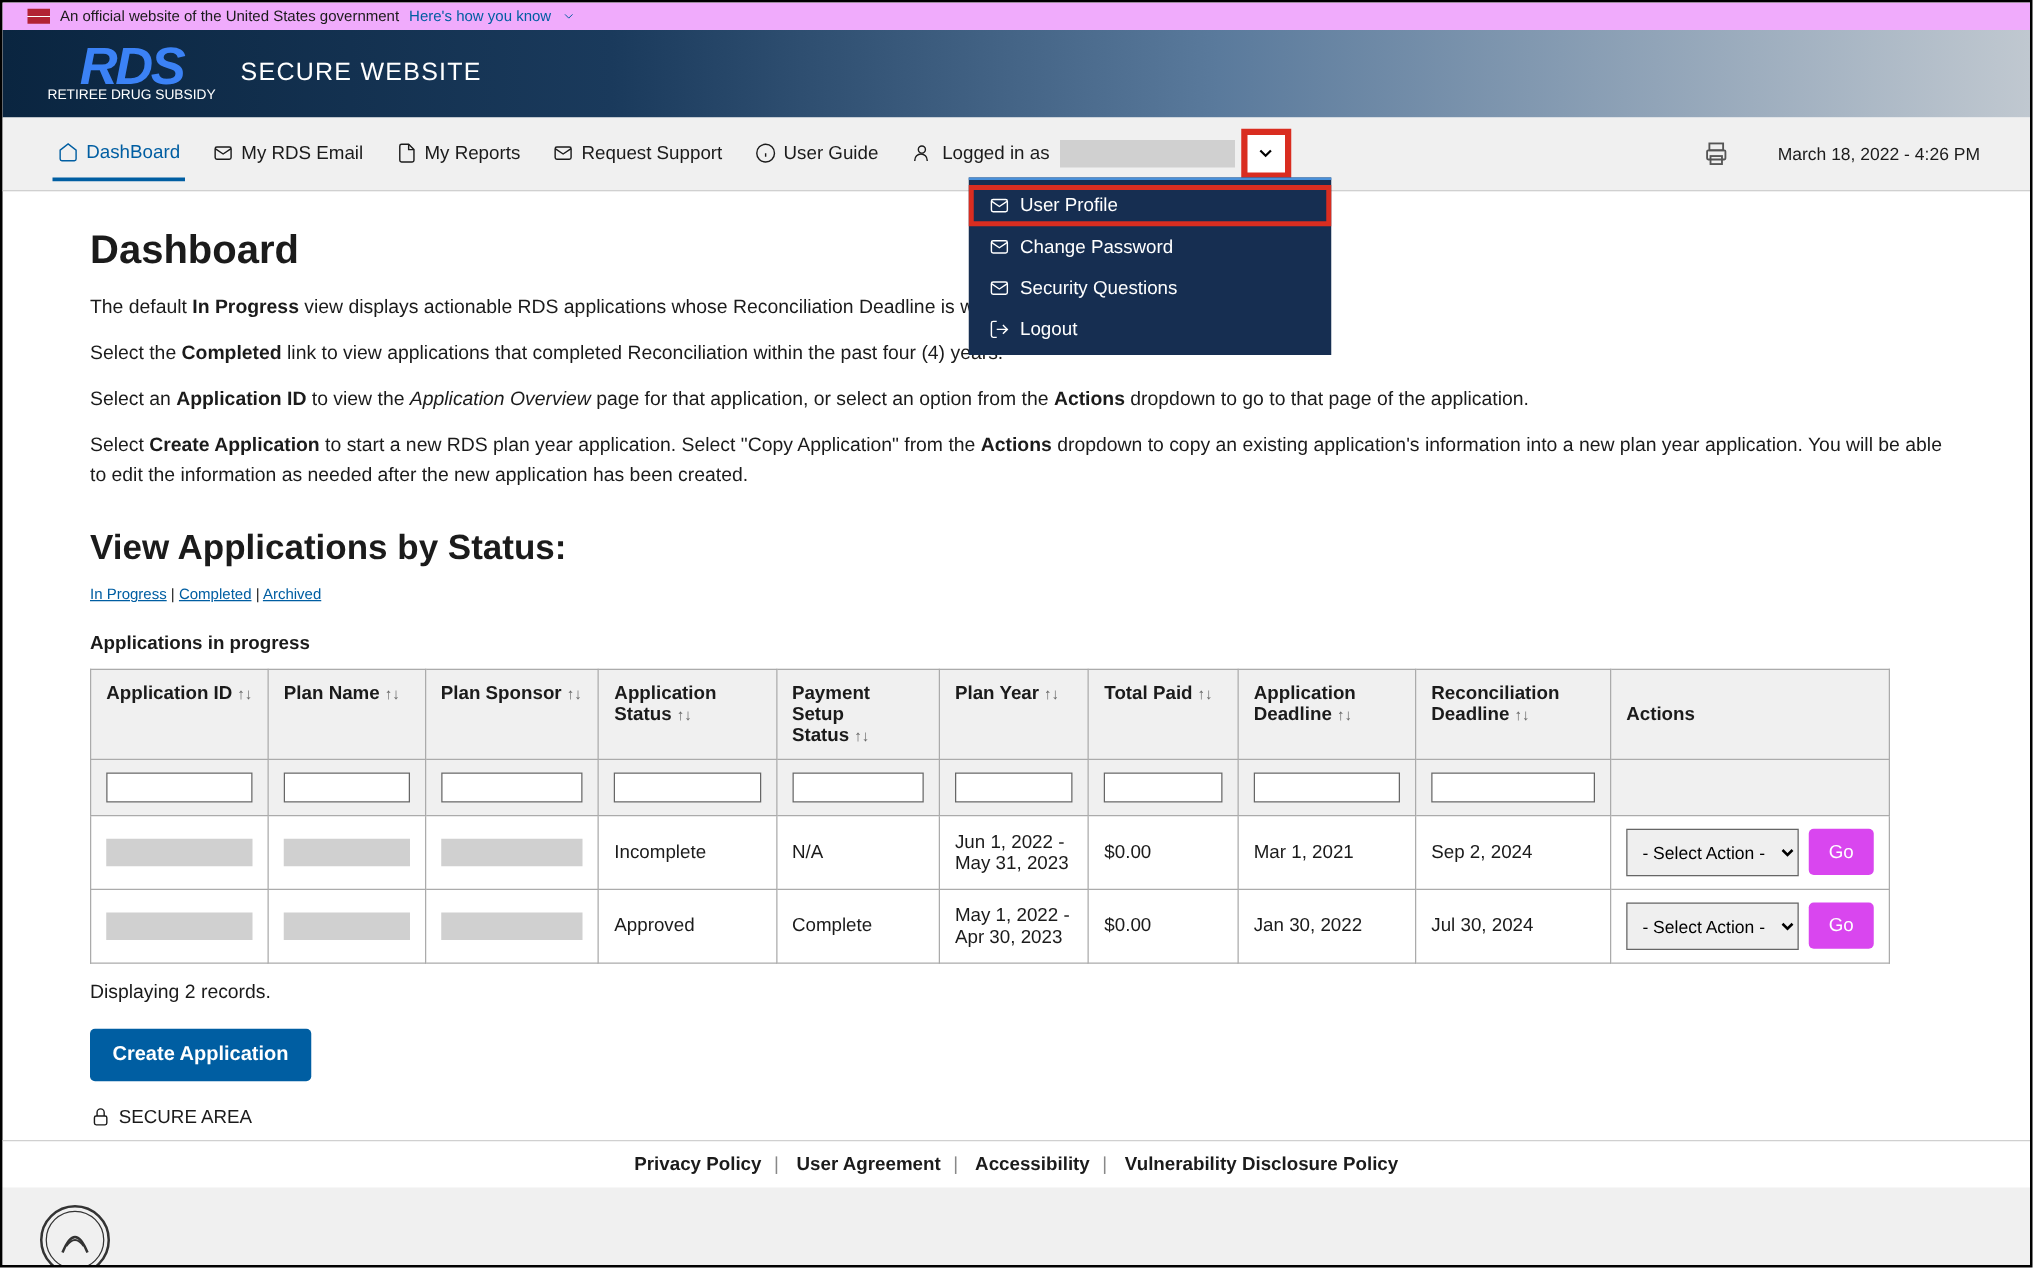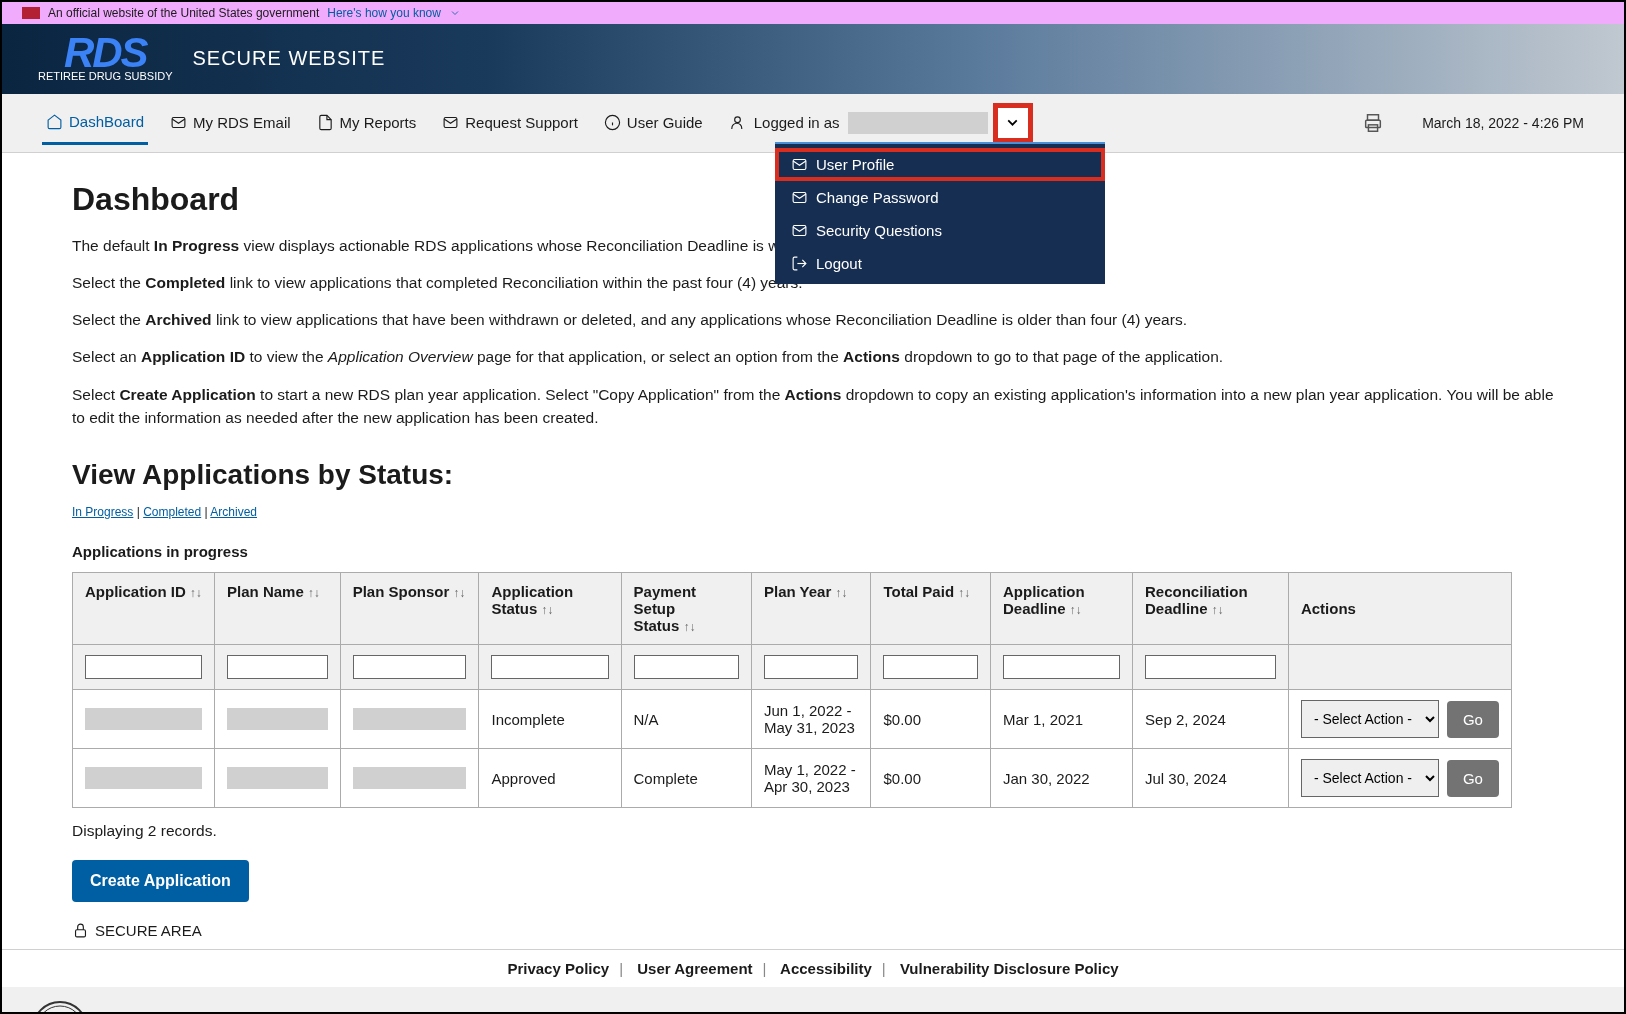--- a/index.html
+++ b/index.html
@@ -16,39 +16,39 @@
 .cms-logo svg { width: 160px; height: 52px; }
 .nav-bar { background: #f0f0f0; padding: 0 40px; display: flex; align-items: center; gap: 18px; border-bottom: 1px solid #d0d0d0; position: relative; }
 .nav-item { display: flex; align-items: center; gap: 6px; padding: 12px 4px; color: #1b1b1b; cursor: pointer; font-size: 15px; }
 .nav-item.active { color: #005ea2; border-bottom: 3px solid #005ea2; }
 .nav-spacer { flex: 1; }
 .nav-date { color: #1b1b1b; font-size: 14px; }
 .user-area { display: flex; align-items: center; gap: 8px; position: relative; }
 .user-name-box { background: #d0d0d0; width: 140px; height: 22px; }
 .dropdown-caret { width: 34px; height: 34px; background: #fff; display: flex; align-items: center; justify-content: center; cursor: pointer; }
 .red-highlight { outline: 5px solid #d92d20; outline-offset: -2px; }
-.user-dropdown { position: absolute; top: 48px; left: 773px; width: 330px; background: #162e51; color: #fff; z-index: 100; padding: 4px 0; border-top: 2px solid #4a90d9; }
+.user-dropdown { position: absolute; top: 48px; left: 773px; width: 290px; background: #162e51; color: #fff; z-index: 100; padding: 4px 0; border-top: 2px solid #4a90d9; }
 .user-dropdown .dd-item { display: flex; align-items: center; gap: 8px; padding: 8px 16px; cursor: pointer; font-size: 15px; }
 .user-dropdown .dd-item.highlighted { outline: 4px solid #d92d20; outline-offset: -4px; }
 .content { padding: 28px 70px 10px 70px; }
 h1 { font-size: 32px; font-weight: 800; margin-bottom: 16px; }
 .content p { margin-bottom: 14px; font-size: 15.5px; line-height: 1.5; }
 h2 { font-size: 28px; font-weight: 700; margin-top: 30px; margin-bottom: 14px; }
 .status-links { font-size: 12px; margin-bottom: 24px; }
 .status-links a { color: #005ea2; text-decoration: underline; }
 .table-caption { font-weight: bold; font-size: 15px; margin-bottom: 12px; }
 table { border-collapse: collapse; width: 100%; max-width: 1440px; }
 th, td { border: 1px solid #ababab; padding: 10px 12px; text-align: left; vertical-align: middle; font-size: 15px; }
 thead th { background: #f0f0f0; font-weight: bold; vertical-align: top; }
 .sort-icon { font-size: 12px; margin-left: 4px; color:#666; }
 .filter-row input { width: 100%; height: 24px; border: 1px solid #666; padding: 2px 4px; }
 .redact { background: #d0d0d0; height: 22px; width: 100%; display: block; }
 .select-action { display: flex; gap: 8px; align-items: center; }
 .select-action select { padding: 6px 8px; border: 1px solid #666; font-size: 14px; height: 38px; width: 138px; }
-.go-btn { background: #737373; color: #fff; border: none; padding: 10px 16px; border-radius: 4px; font-size: 15px; cursor: pointer; }
+.go-btn { background: #d946ef; color: #fff; border: none; padding: 10px 16px; border-radius: 4px; font-size: 15px; cursor: pointer; }
 .records-info { margin-top: 14px; font-size: 15.5px; }
 .create-btn { background: #005ea2; color: #fff; border: none; padding: 12px 18px; border-radius: 4px; font-size: 16px; margin-top: 20px; cursor: pointer; font-weight: bold; }
 .secure-area { margin-top: 20px; display: flex; align-items: center; gap: 6px; font-size: 15px; }
 .footer-links { background: #fff; border-top: 1px solid #d0d0d0; text-align: center; padding: 10px 0; font-size: 15px; font-weight: bold; }
 .footer-links a { color: #1b1b1b; text-decoration: none; }
 .footer-links .sep { margin: 0 10px; color: #888; font-weight: normal; }
 .footer-bottom { background: #f0f0f0; padding: 14px 30px; display: flex; justify-content: space-between; align-items: center; }
 .hhs-seal { width: 56px; height: 56px; border-radius: 50%; border: 2px solid #333; display: flex; align-items: center; justify-content: center; font-size: 9px; }
 svg.ico { width: 17px; height: 17px; stroke: currentColor; fill: none; stroke-width: 1.6; }
 </style>
@@ -161,21 +161,20 @@
         </svg>
       <span>Logout</span>
     </div>
   </div>
 </div>
 
 <div class="content">
   <h1>Dashboard</h1>
   <p><span>The default </span><b>In Progress</b><span> view displays actionable RDS applications whose Reconciliation Deadline is within four (4) years.</span></p>
   <p><span>Select the </span><b>Completed</b><span> link to view applications that completed Reconciliation within the past four (4) years.</span></p>
-  <p><span>Select the </span><b>Archived</b><span> link to view applications that have been withdrawn or deleted, and any applications whose Reconciliation Deadline is older than four (4) years.</span></p>
   <p><span>Select an </span><b>Application ID</b><span> to view the </span><i>Application Overview</i><span> page for that application, or select an option from the </span><b>Actions</b><span> dropdown to go to that page of the application.</span></p>
   <p><span>Select </span><b>Create Application</b><span> to start a new RDS plan year application. Select "Copy Application" from the </span><b>Actions</b><span> dropdown to copy an existing application's information into a new plan year application. You will be able to edit the information as needed after the new application has been created.</span></p>
 
   <h2>View Applications by Status:</h2>
   <div class="status-links">
     <a href="#">In Progress</a> | 
     <a href="#">Completed</a> | 
     <a href="#">Archived</a>
   </div>
 

